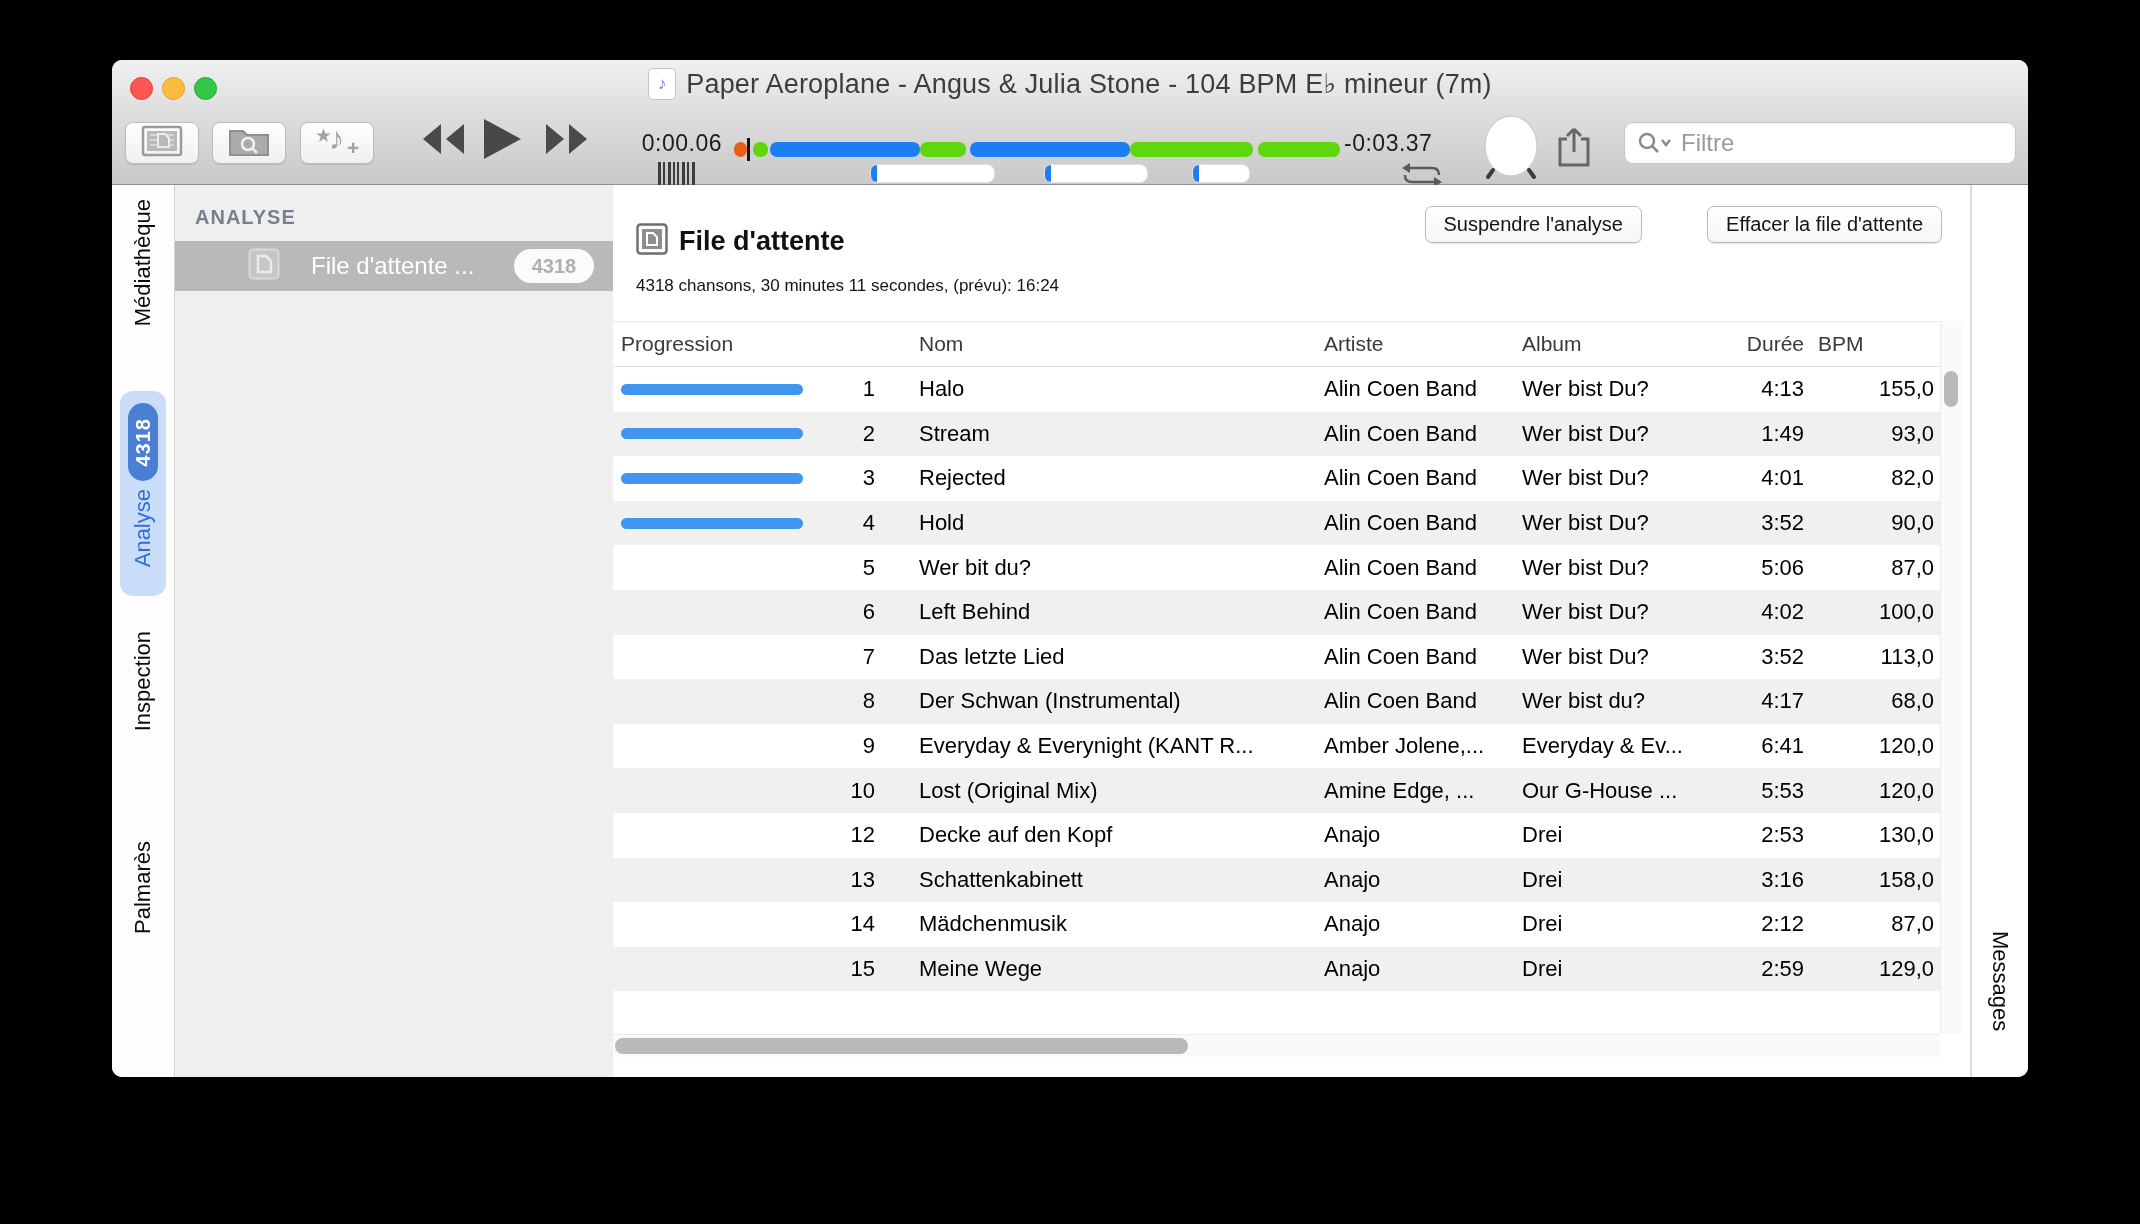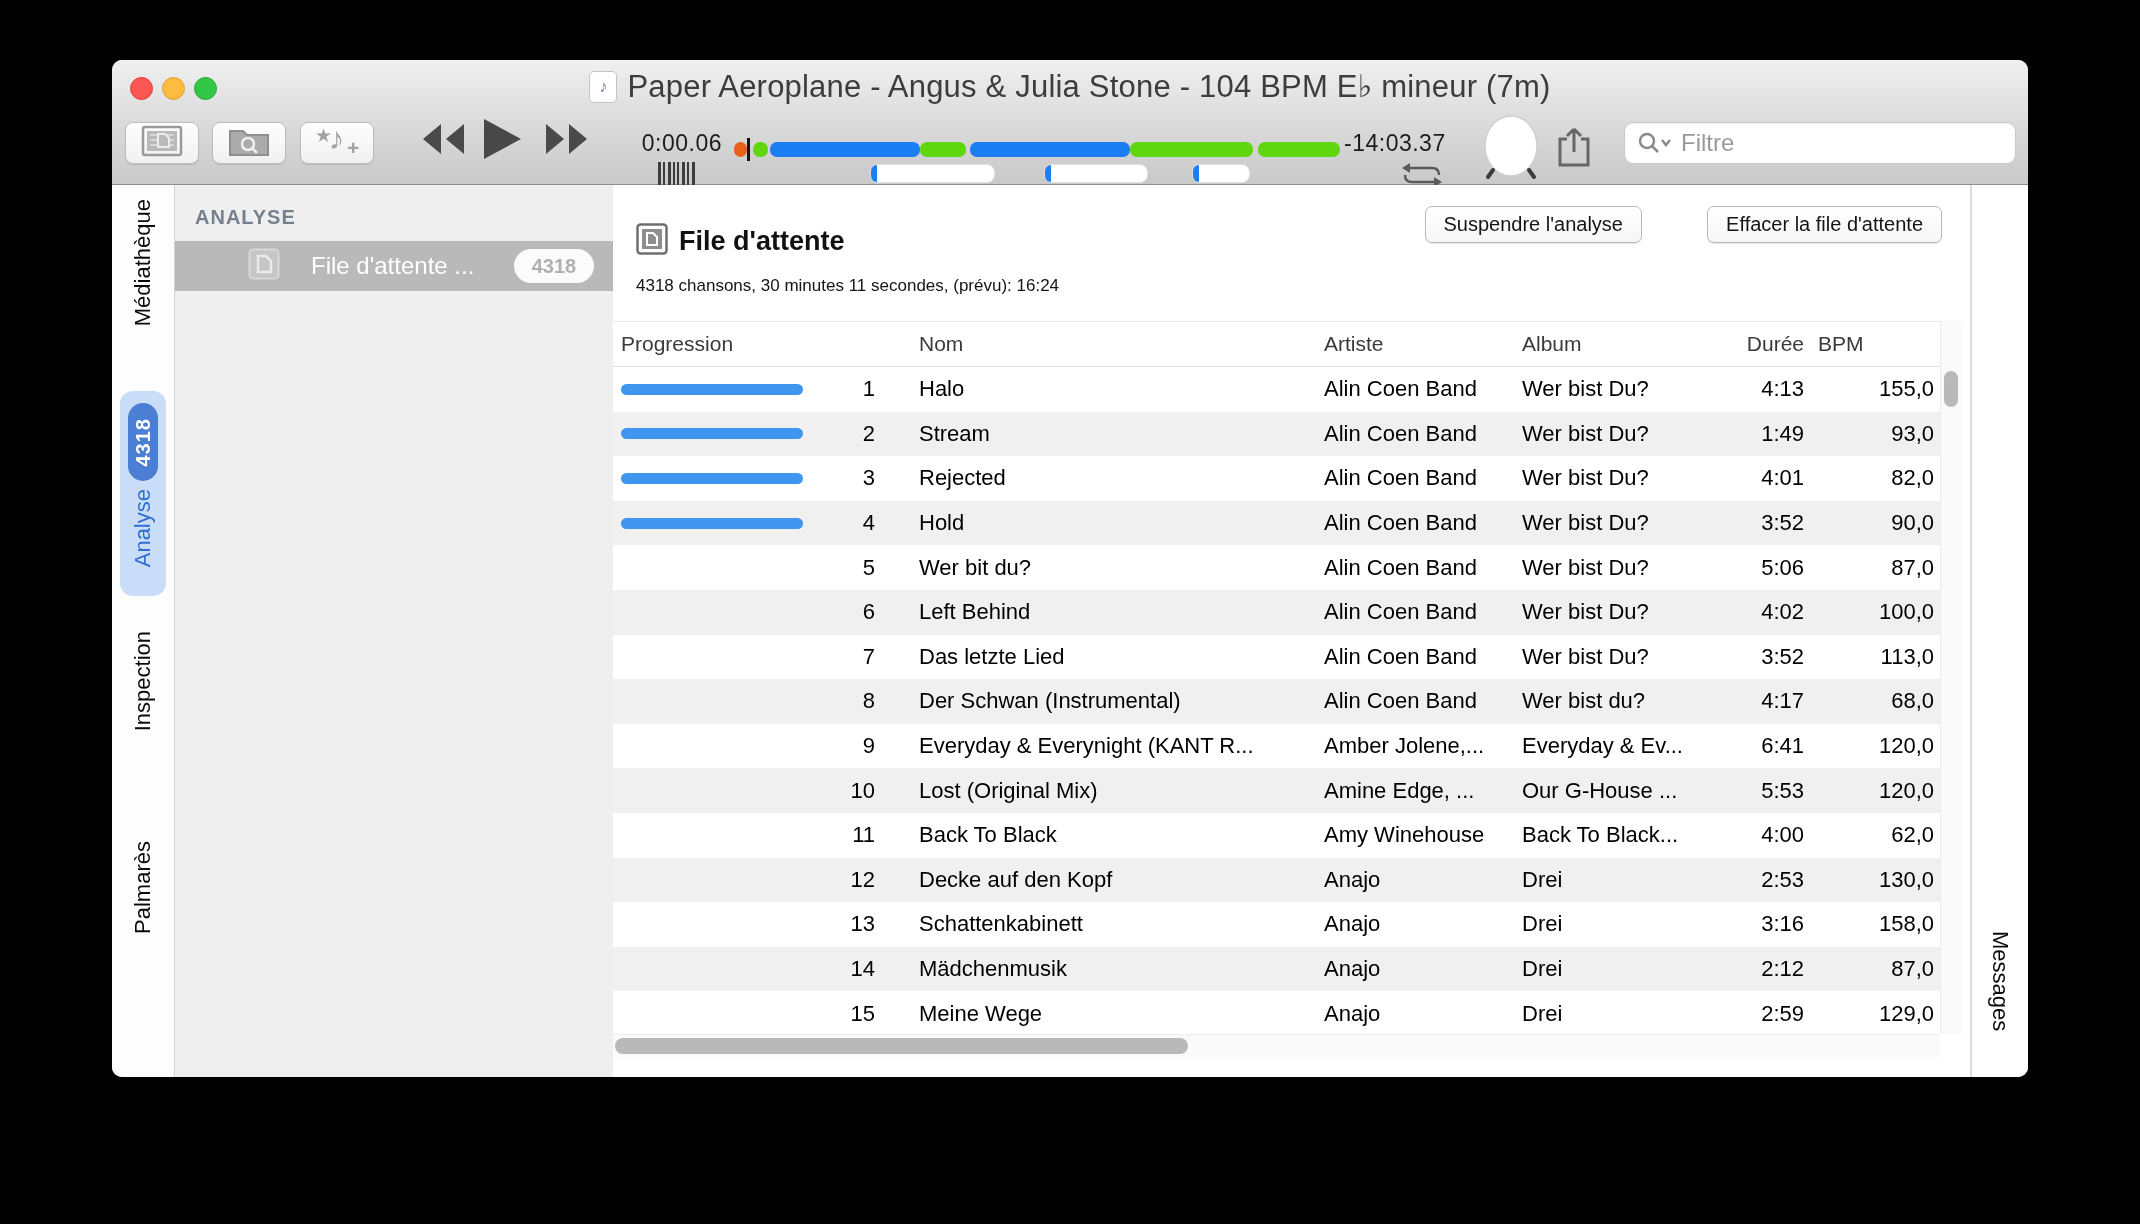--- a/index.html
+++ b/index.html
@@ -14,21 +14,21 @@
             border-bottom:1px solid #8f8f8f; }
   .titlebar { position:relative; height:46px; }
   .lights { position:absolute; left:18px; top:17px; display:flex; gap:9px; }
   .light { width:21px; height:21px; border-radius:50%; }
   .light.red    { background:#fc5753; border:1px solid #df3e39; }
   .light.yellow { background:#fdbc40; border:1px solid #de9f34; }
   .light.green  { background:#33c748; border:1px solid #27aa35; }
   .titlewrap { position:absolute; left:0; right:0; top:8px; display:flex; justify-content:center; align-items:center; gap:10px; }
   .tdoc { width:26px; height:30px; background:#fff; border:1px solid #c4c4c4; border-radius:5px;
           display:flex; align-items:center; justify-content:center; font-size:17px; color:#8a76d8; }
-  .titletext { font-size:31px; color:#3d3d3d; font-weight:500; letter-spacing:.2px; }
+  .titletext { font-size:27px; color:#3d3d3d; font-weight:500; letter-spacing:.2px; }
 
   .toolbar { position:relative; height:77px; }
   .tbtn { position:absolute; top:16px; width:72px; height:40px; border-radius:8px;
           background:linear-gradient(#fefefe,#f0f0f0); border:1px solid #bdbdbd;
           box-shadow:0 1px 1px rgba(0,0,0,.12); display:flex; align-items:center; justify-content:center; }
   .starnote { position:relative; width:44px; height:34px; color:#a2a2a2; }
   .starnote .st { position:absolute; left:0; top:-2px; font-size:19px; }
   .starnote .no { position:absolute; left:14px; top:-5px; font-size:31px; }
   .starnote .pl { position:absolute; left:32px; top:10px; font-size:21px; font-weight:700; }
   .transport { position:absolute; top:14px; display:flex; align-items:center; }
@@ -208,21 +208,21 @@
           <div class="pmark" style="left: 136px; width: 123px;">
             <div class="cap"></div>
           </div>
           <div class="pmark" style="left: 310px; width: 102px;">
             <div class="cap"></div>
           </div>
           <div class="pmark" style="left: 458px; width: 56px;">
             <div class="cap"></div>
           </div>
         </div>
-      <div class="timetext remaining">-14:03.37</div>
+      <div class="timetext remaining">-0:03.37</div>
       <div class="repeat">
         <svg width="48" height="30" viewBox="0 0 48 30">
           <path d="M10 8 H34 Q41 8 41 15" fill="none" stroke="#5a5a5a" stroke-width="2.5"></path>
           <path d="M12 3 L4 8 L12 13 Z" fill="#5a5a5a"></path>
           <path d="M38 22 H14 Q7 22 7 15" fill="none" stroke="#5a5a5a" stroke-width="2.5"></path>
           <path d="M36 17 L44 22 L36 27 Z" fill="#5a5a5a"></path>
         </svg>
       </div>
 
       <div class="ovalicon">
@@ -404,29 +404,20 @@
               <div class="cell c-prog"></div>
               <div class="cell c-num">10</div>
               <div class="cell c-name">Lost (Original Mix)</div>
               <div class="cell c-artist">Amine Edge, ...</div>
               <div class="cell c-album">Our G-House ...</div>
               <div class="cell c-dur">5:53</div>
               <div class="cell c-bpm">120,0</div>
             </div>
             <div class="trow">
               <div class="cell c-prog"></div>
-              <div class="cell c-num">11</div>
-              <div class="cell c-name">Back To Black</div>
-              <div class="cell c-artist">Amy Winehouse</div>
-              <div class="cell c-album">Back To Black...</div>
-              <div class="cell c-dur">4:00</div>
-              <div class="cell c-bpm">62,0</div>
-            </div>
-            <div class="trow">
-              <div class="cell c-prog"></div>
               <div class="cell c-num">12</div>
               <div class="cell c-name">Decke auf den Kopf</div>
               <div class="cell c-artist">Anajo</div>
               <div class="cell c-album">Drei</div>
               <div class="cell c-dur">2:53</div>
               <div class="cell c-bpm">130,0</div>
             </div>
             <div class="trow">
               <div class="cell c-prog"></div>
               <div class="cell c-num">13</div>

